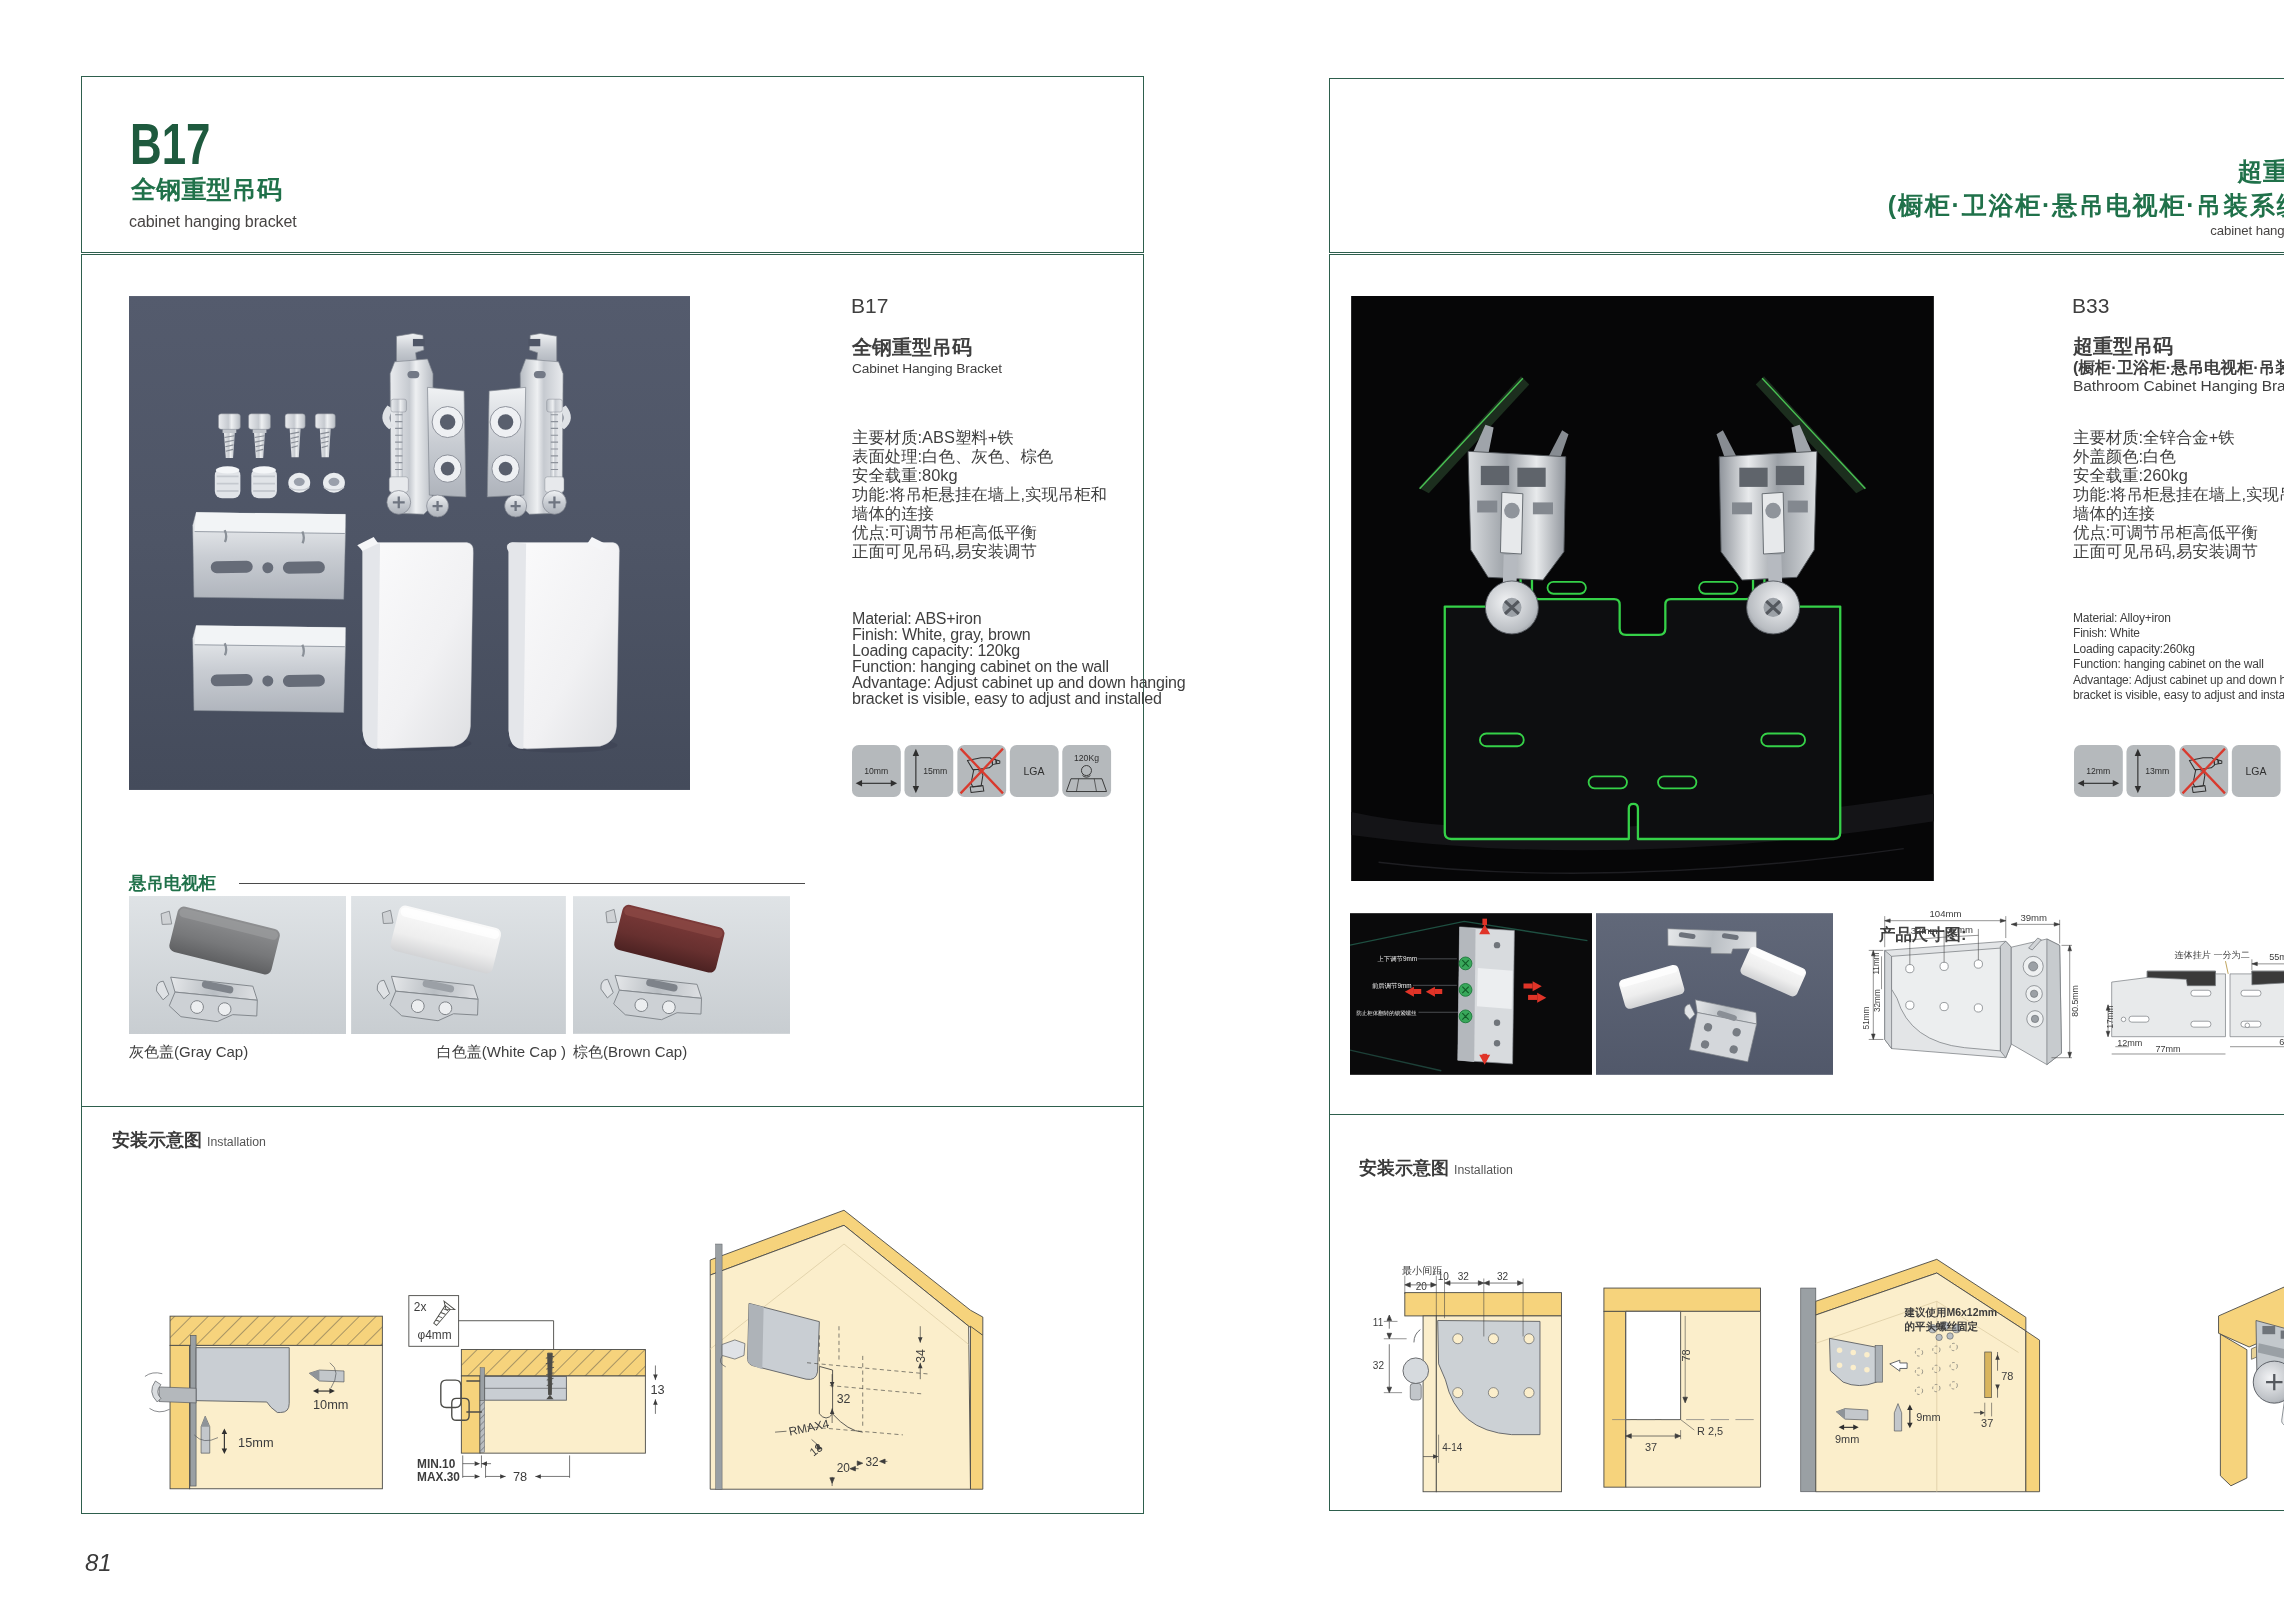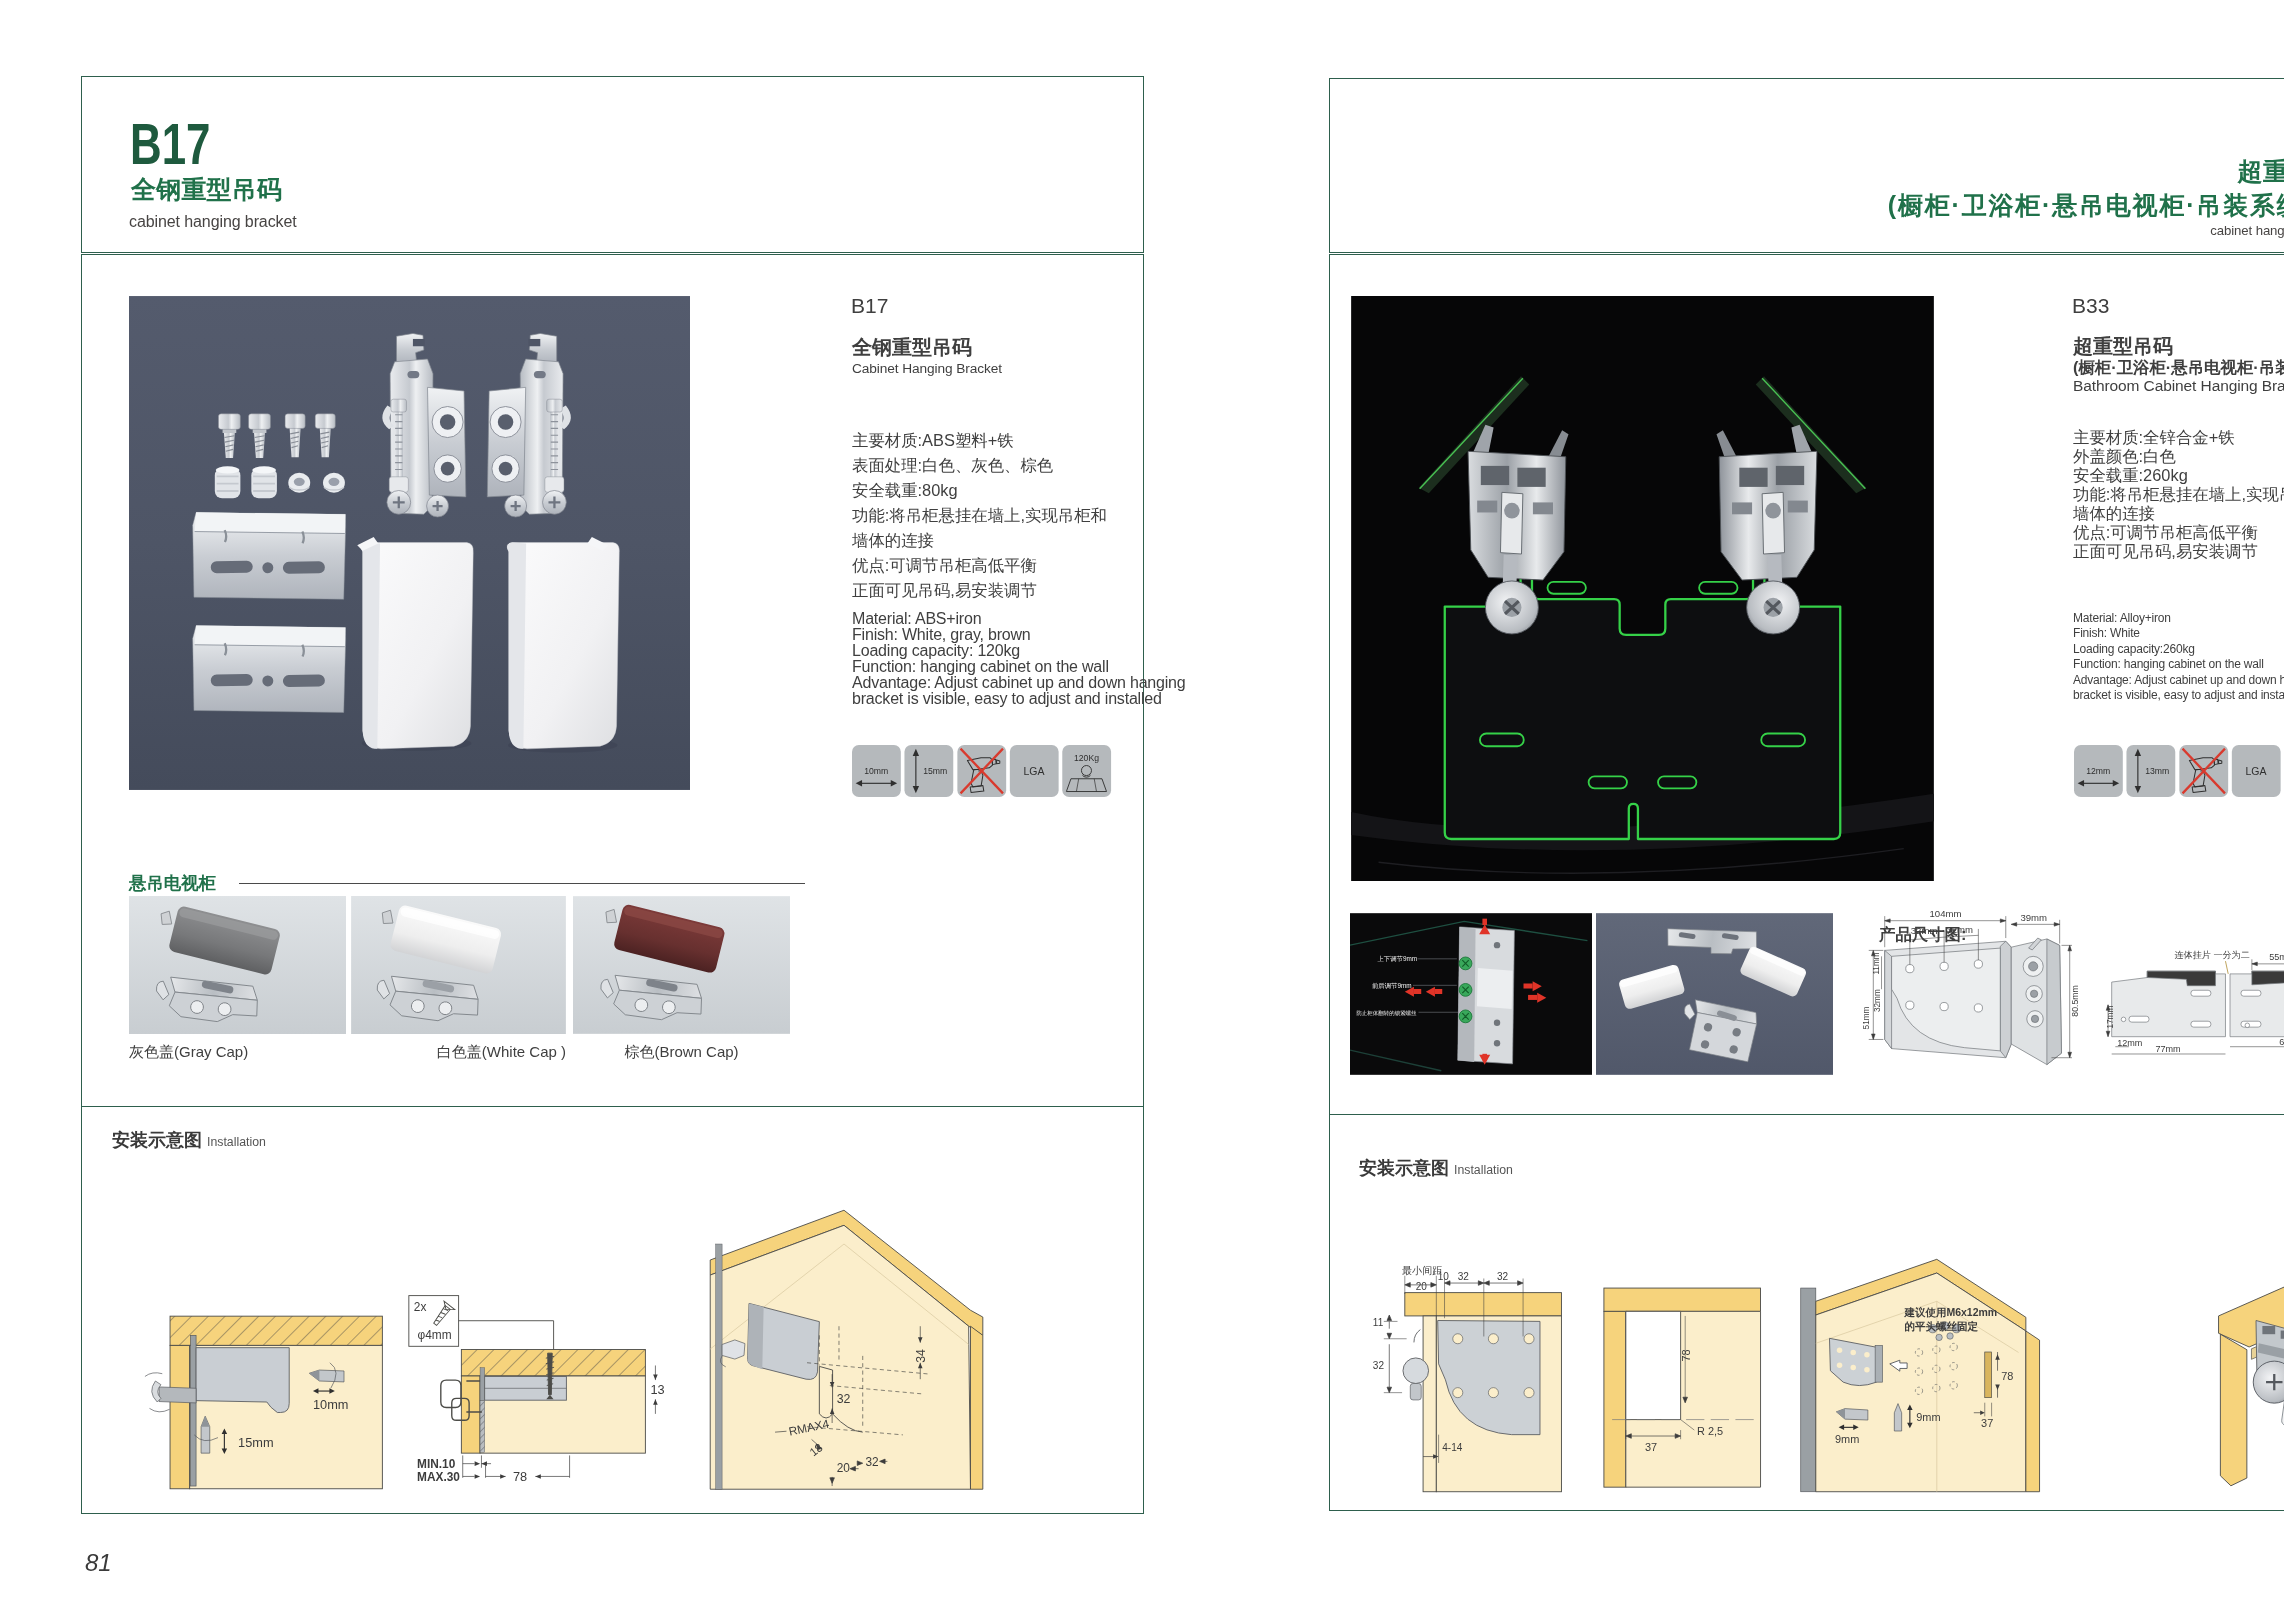--- a/index.html
+++ b/index.html
@@ -174,21 +174,21 @@
     <path d="M1050 546 l-36 -18 l-10 14 l34 16 Z" fill="#f5f6f8"></path>
   </g>
 </svg>
 
 <div class="abs cn" style="left:851px;top:294px;font-size:21px;">B17</div>
 
 <div class="abs cn" style="left:852px;top:334px;font-size:20px;font-weight:bold;">全钢重型吊码</div>
 
 <div class="abs cn" style="left:852px;top:361px;font-size:13.7px;letter-spacing:-0.1px;">Cabinet Hanging Bracket</div>
 
-<div class="abs cn" style="left:852px;top:428px;font-size:16.4px;line-height:25px;">主要材质:ABS塑料+铁<br>表面处理:白色、灰色、棕色<br>安全载重:80kg<br>功能:将吊柜悬挂在墙上,实现吊柜和<br>墙体的连接<br>优点:可调节吊柜高低平衡<br>正面可见吊码,易安装调节</div>
+<div class="abs cn" style="left:852px;top:428px;font-size:16.4px;line-height:19px;">主要材质:ABS塑料+铁<br>表面处理:白色、灰色、棕色<br>安全载重:80kg<br>功能:将吊柜悬挂在墙上,实现吊柜和<br>墙体的连接<br>优点:可调节吊柜高低平衡<br>正面可见吊码,易安装调节</div>
 
 <div class="abs cn" style="left:852px;top:611px;font-size:16px;line-height:16px;letter-spacing:-0.2px;">Material: ABS+iron<br>Finish: White, gray, brown<br>Loading capacity: 120kg<br>Function: hanging cabinet on the wall<br>Advantage: Adjust cabinet up and down hanging<br>bracket is visible, easy to adjust and installed</div>
 
 <svg class="abs" style="left:852px;top:745px;" width="260" height="52" viewBox="0 0 570 114">
   <g fill="#b5b9bc">
     <rect x="0" y="0" width="107" height="114" rx="15"></rect>
     <rect x="115" y="0" width="107" height="114" rx="15"></rect>
     <rect x="231" y="0" width="107" height="114" rx="15"></rect>
     <rect x="346" y="0" width="107" height="114" rx="15"></rect>
     <rect x="461" y="0" width="107" height="114" rx="15"></rect>
@@ -309,21 +309,21 @@
     <circle cx="130" cy="62" r="14" fill="#eceef0" stroke="#7d8287" stroke-width="2"></circle>
     <rect x="70" y="10" width="70" height="16" rx="8" fill="#7e838a"></rect>
     <path d="M-14 30 q-16 4 -10 24 l18 16 l10 -14 Z" fill="#dfe2e5" stroke="#83888d" stroke-width="2"></path>
   </g>
 </svg>
 
 <div class="abs cn" style="left:129px;top:1043px;width:217px;text-align:left;font-size:15px;">灰色盖(Gray Cap)</div>
 
 <div class="abs cn" style="left:351px;top:1043px;width:215px;text-align:right;font-size:15px;">白色盖(White Cap )</div>
 
-<div class="abs cn" style="left:573px;top:1043px;width:217px;text-align:center;font-size:15px;">棕色(Brown Cap)</div>
+<div class="abs cn" style="left:573px;top:1043px;width:217px;text-align:left;font-size:15px;">棕色(Brown Cap)</div>
 
 <div class="abs" style="left:112px;top:1128px;font-size:18px;font-weight:bold;color:#3a3a3a;">安装示意图 <span style="font-weight:normal;font-size:12.3px;color:#555;">Installation</span></div>
 
 <svg class="abs" style="left:81px;top:1107px;" width="1063" height="406" viewBox="0 0 2328 889">
   <defs>
     <pattern id="hatch" width="26" height="26" patternUnits="userSpaceOnUse" patternTransform="rotate(45)">
       <rect width="26" height="26" fill="#f6d37c"></rect>
       <line x1="0" y1="0" x2="0" y2="26" stroke="#4c4c48" stroke-width="2"></line>
     </pattern>
     <pattern id="hatchg" width="10" height="10" patternUnits="userSpaceOnUse" patternTransform="rotate(45)">

